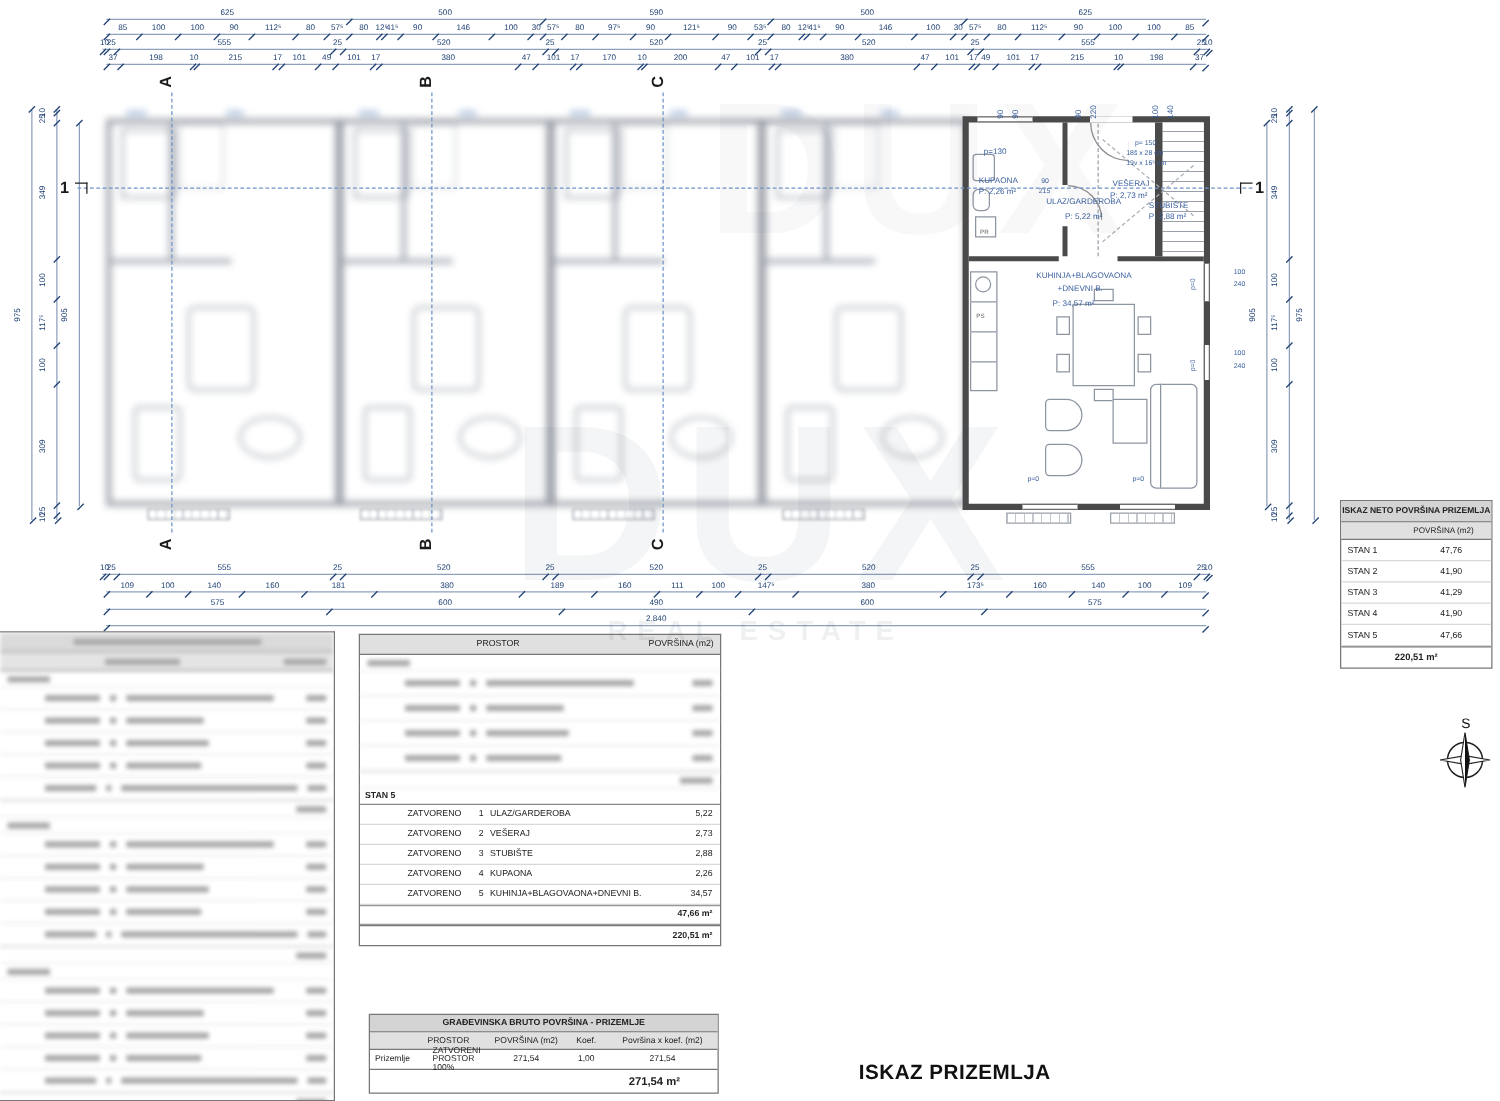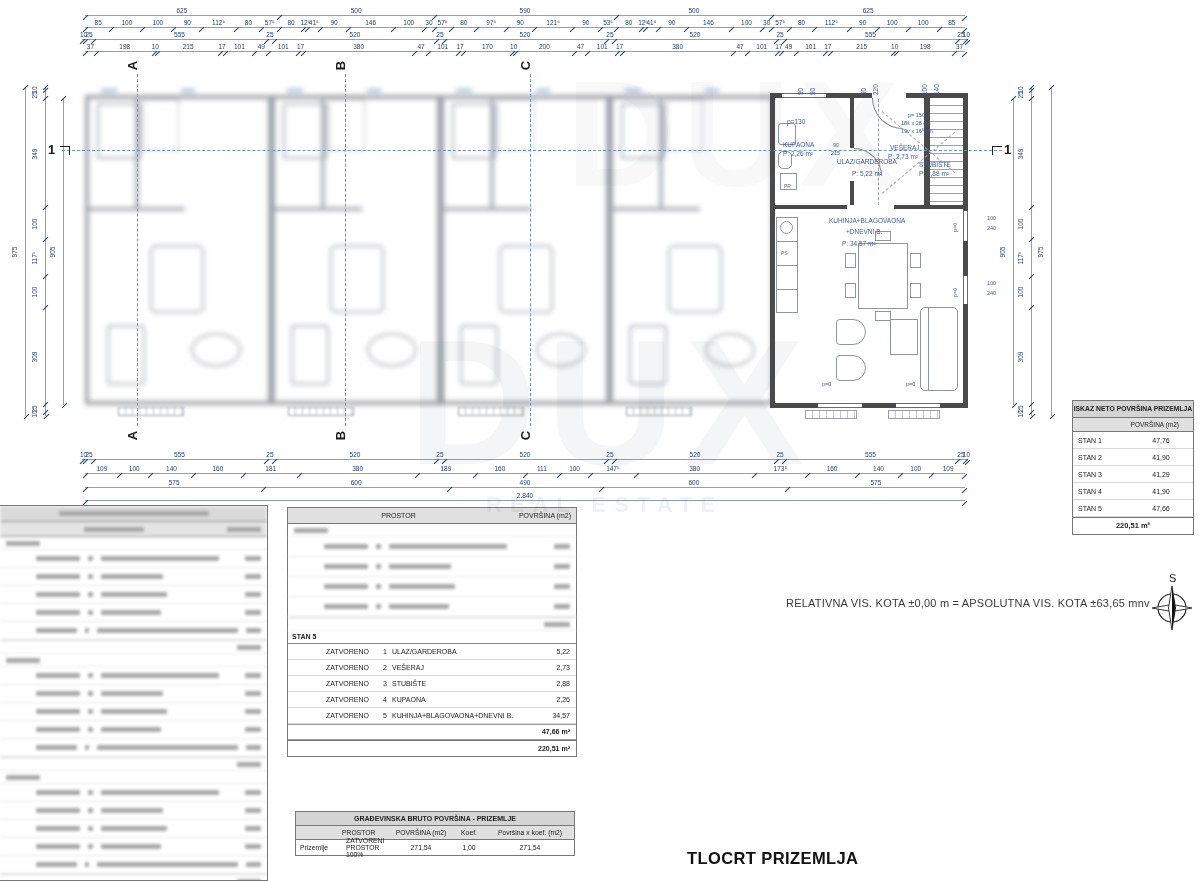--- a/index.html
+++ b/index.html
@@ -951,27 +951,27 @@
       <span style="width:34px;text-align:center;">Koef.</span>
       <span style="width:88px;text-align:center;">Površina x koef. (m2)</span>
     </div>
     <div class="t-row" style="height:15px;border-bottom:none;">
       <span style="width:46px;padding-left:4px;">Prizemlje</span>
       <span style="flex:1;">ZATVORENI PROSTOR 100%</span>
       <span style="width:62px;text-align:center;">271,54</span>
       <span style="width:34px;text-align:center;">1,00</span>
       <span style="width:88px;text-align:center;">271,54</span>
     </div>
+    <div class="t-total" style="height:18px;line-height:18px;font-size:9px;padding-right:30px;">271,54 m²</div>
   </div>
 
-  <div class="kota">RELATIVNA VIS. KOTA  ±0,00 m = APSOLUTNA VIS. KOTA  ±63,65 mnv</div>
 
   <svg class="compass" width="44" height="60" viewBox="0 0 44 60">
     <text x="19" y="10" font-size="11" font-family="Liberation Sans, sans-serif" fill="#111">S</text>
     <circle cx="22" cy="36" r="14" fill="none" stroke="#222" stroke-width="1.2"></circle>
     <polygon points="2,36 22,32.5 42,36 22,39.5" fill="#fff" stroke="#222" stroke-width="0.9"></polygon>
     <polygon points="22,14 25.5,36 22,58 18.5,36" fill="#fff" stroke="#222" stroke-width="0.9"></polygon>
     <polygon points="22,14 25.5,36 22,58" fill="#111"></polygon>
   </svg>
 
-  <div class="dtitle">TLOCRT PRIZEMLJA</div>
+  <div class="dtitle">ISKAZ PRIZEMLJA</div>
 
 </div>
 
 </body></html>

